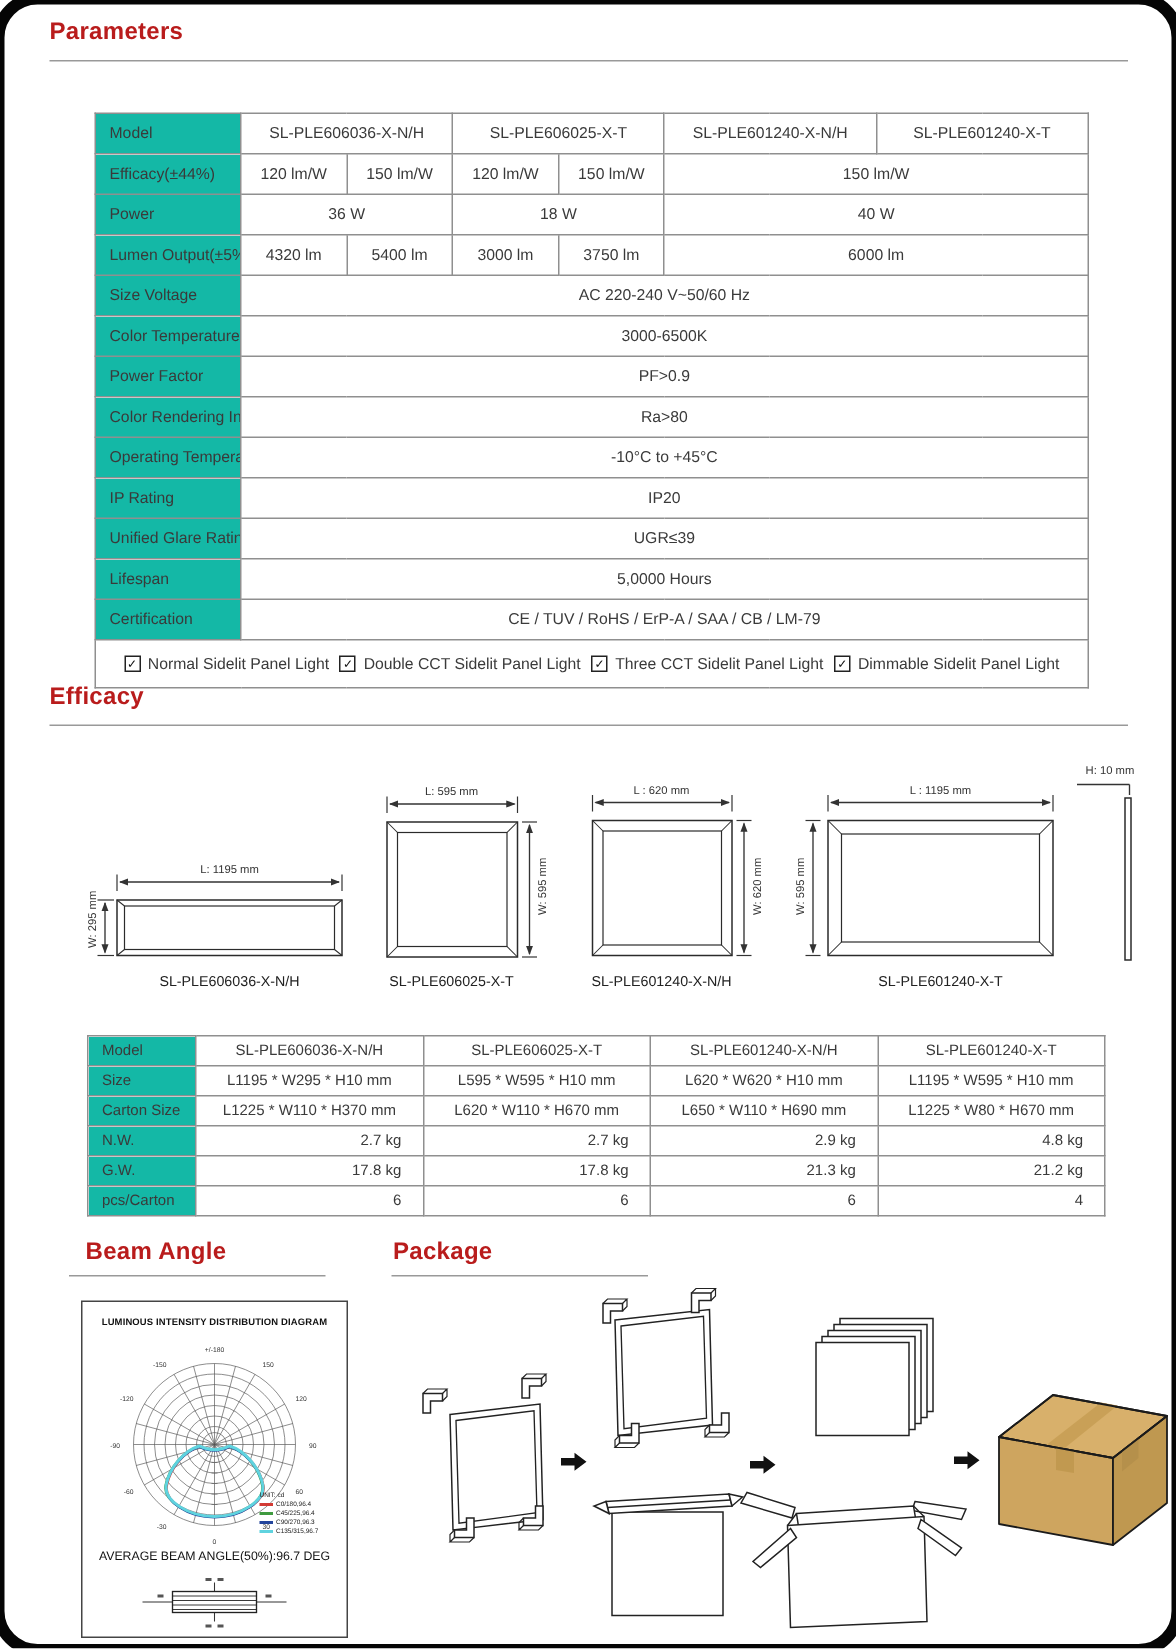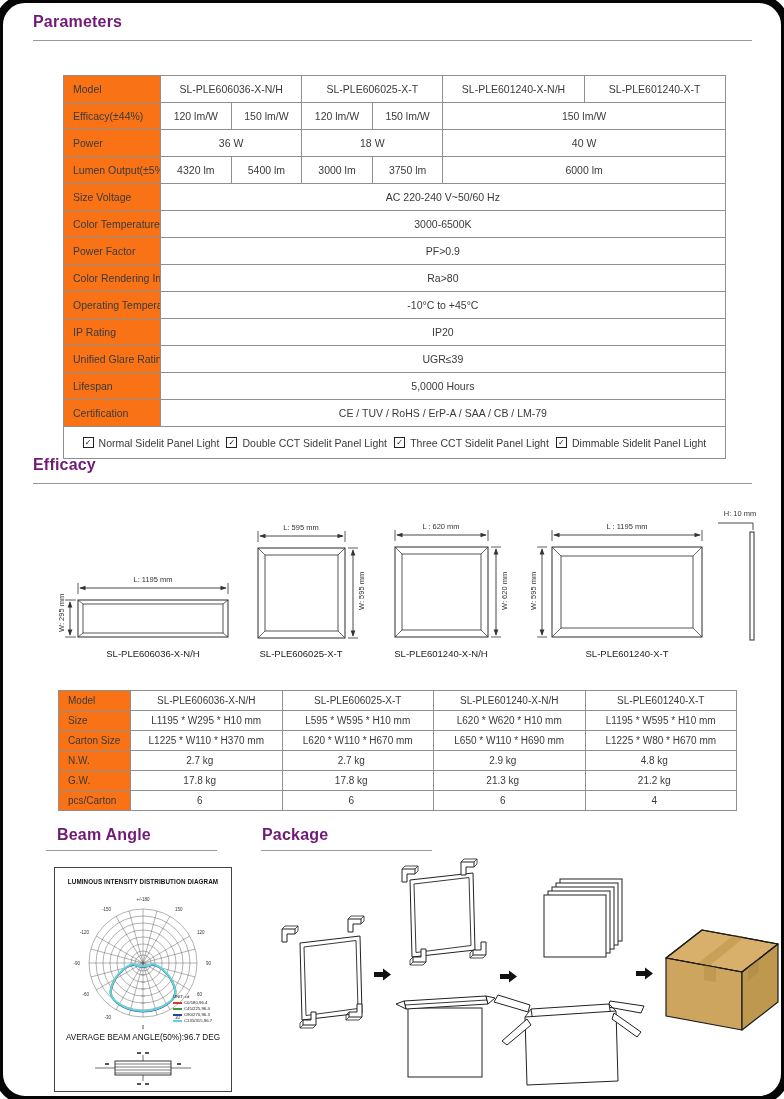--- a/index.html
+++ b/index.html
@@ -1,29 +1,29 @@
 <!DOCTYPE html>
 <html><head>
 <meta charset="utf-8">
 <style>
   html,body{margin:0;padding:0;background:#fff;}
   .page{position:relative;width:784px;height:1099px;background:#fff;overflow:hidden;
         font-family:"Liberation Sans","DejaVu Sans",sans-serif;color:#333;}
   .page-border{position:absolute;left:-5px;top:-5px;right:-5px;bottom:-5px;
         border:8px solid #050505;border-radius:30px;pointer-events:none;z-index:50;}
-  .sec-h{position:absolute;font-size:16px;font-weight:bold;color:#701a75;letter-spacing:.2px;}
+  .sec-h{position:absolute;font-size:16px;font-weight:bold;color:#b91c1c;letter-spacing:.2px;}
   .rule{position:absolute;height:1px;background:#999;}
   
   table{border-collapse:collapse;table-layout:fixed;position:absolute;background:#fff;}
   .ptable{left:63px;top:75px;width:662px;font-size:10.5px;}
   .ptable td{border:1px solid #8f8f8f;height:24px;text-align:center;color:#3a3a3a;overflow:hidden;white-space:nowrap;}
   .dtable{left:58px;top:690px;width:678px;font-size:10px;}
   .dtable td{border:1px solid #8f8f8f;height:17px;text-align:center;color:#3a3a3a;overflow:hidden;white-space:nowrap;}
-  td.lbl{background:#f97316;text-align:left;padding-left:9px;}
-  td.ra{text-align:center;padding-right:14px;}
+  td.lbl{background:#14b8a6;text-align:left;padding-left:9px;}
+  td.ra{text-align:right;padding-right:14px;}
   .cbwrap{display:flex;justify-content:space-around;align-items:center;padding:0 14px;height:29px;}
   .cbitem{display:inline-flex;align-items:center;}
   .cbbox{display:inline-flex;align-items:center;justify-content:center;width:9px;height:9px;
          border:1px solid #222;font-size:8px;line-height:8px;margin-right:5px;color:#111;}
   .cblabel{font-size:10.5px;color:#3a3a3a;}
   
   .dimsvg{position:absolute;left:40px;top:498px;}
   .dtxt{font-size:7.5px;fill:#333;}
   .mtxt{font-size:9.5px;fill:#222;}
   

